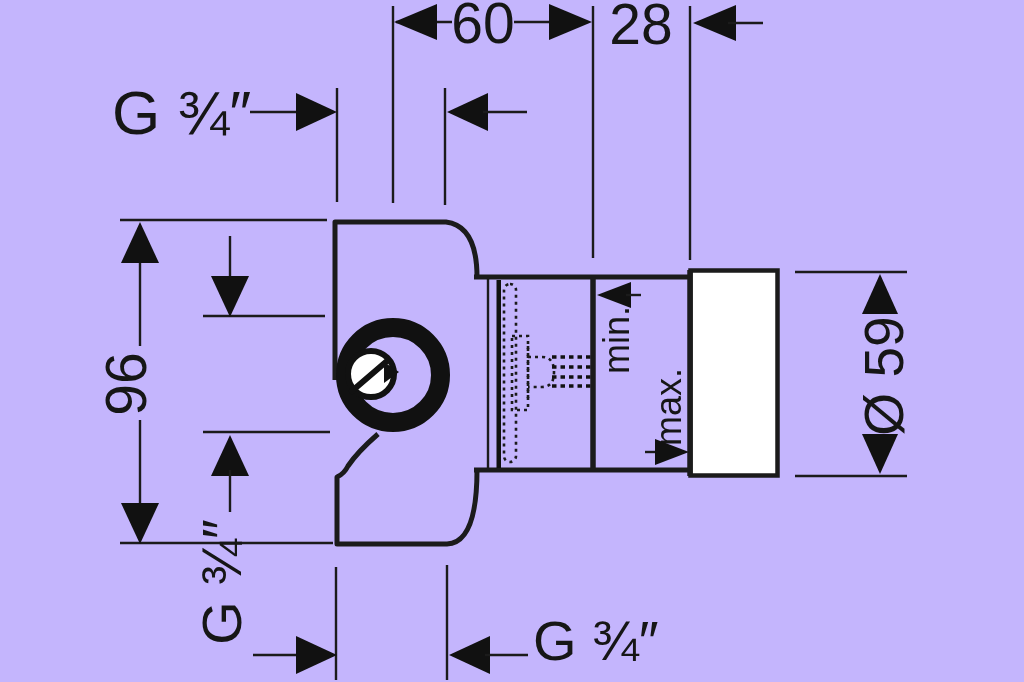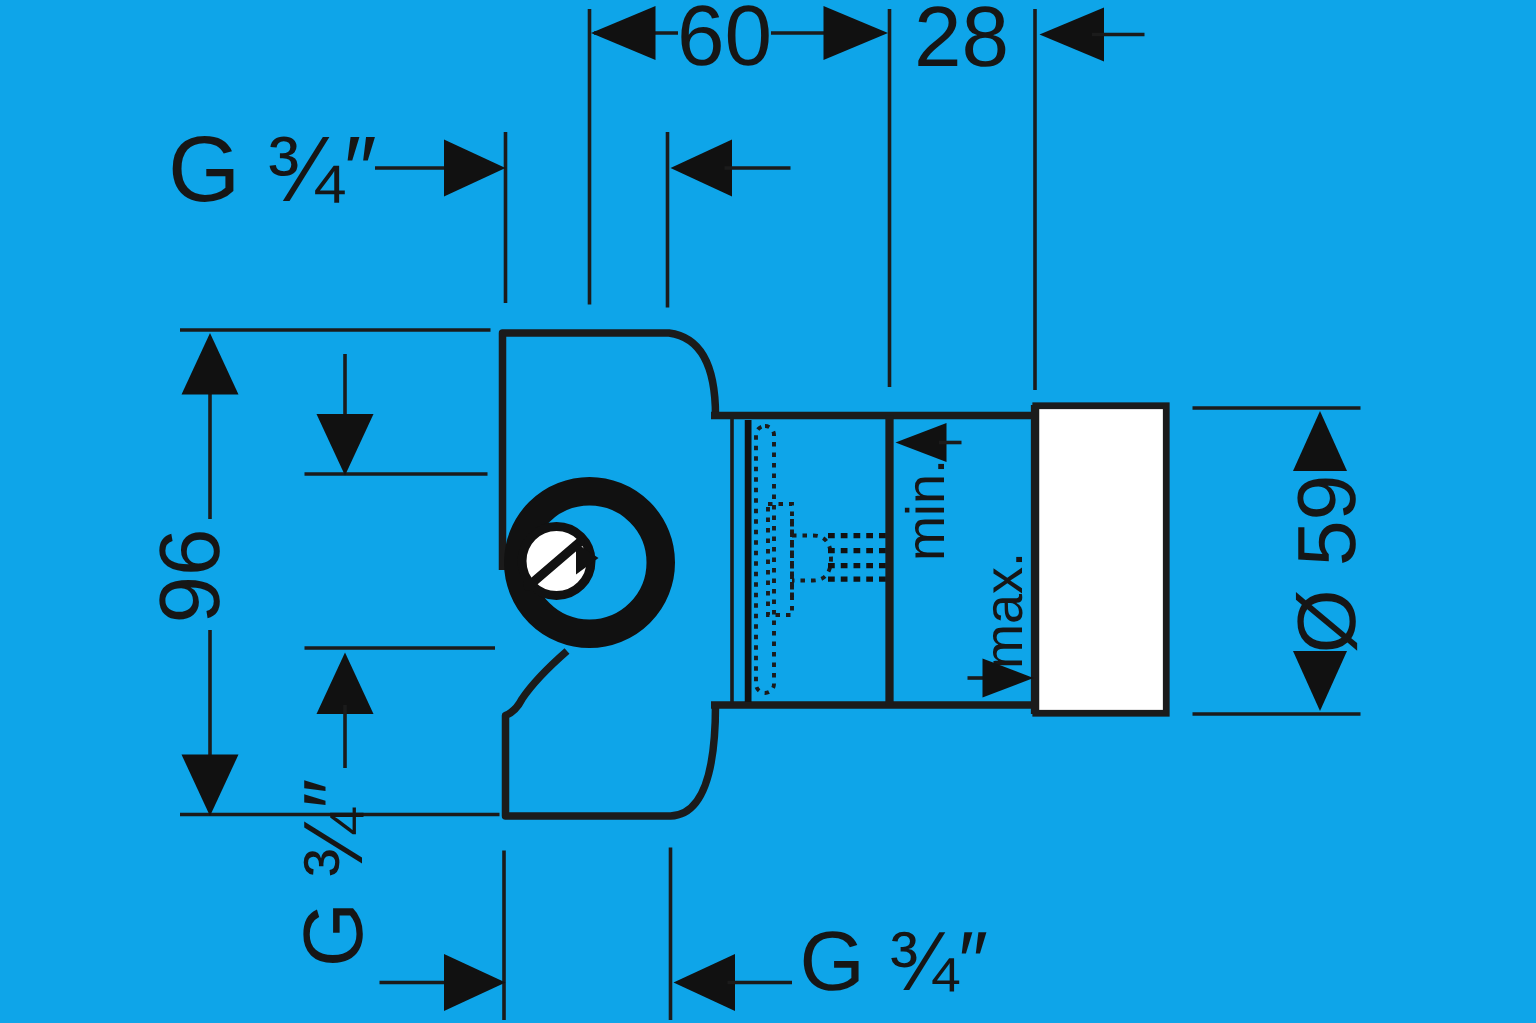--- a/index.html
+++ b/index.html
@@ -1,16 +1,16 @@
 <!DOCTYPE html>
 <html><head>
 <meta charset="utf-8">
 <style>
   html,body{margin:0;padding:0;background:#ffffff;}
-  .stage{position:relative;width:1024px;height:682px;background:#0ea5e9;overflow:hidden;}
+  .stage{position:relative;width:1024px;height:682px;background:#c4b5fd;overflow:hidden;}
   svg{display:block;}
   text{font-family:"Liberation Sans","DejaVu Sans",sans-serif;fill:#161616;}
   .ink{stroke:#1b1b1b;}
   .thin{stroke-width:2.4;fill:none;}
   .thick{stroke-width:5;fill:none;}
   .arrow{fill:#111111;stroke:none;}
   .hidden-line{stroke-width:2.6;fill:none;stroke-dasharray:3 4;}
 </style>
 </head>
 <body>

